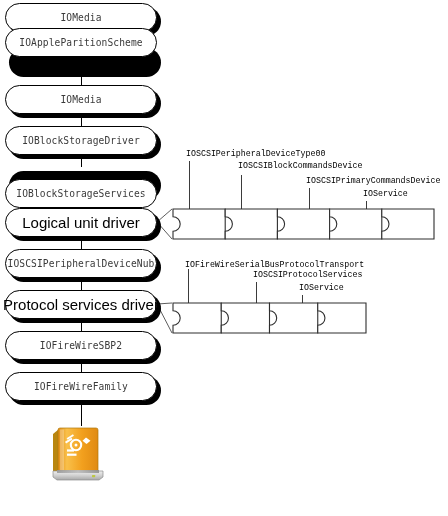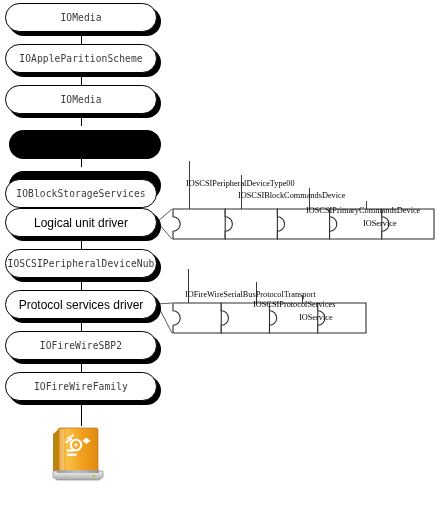--- a/index.html
+++ b/index.html
@@ -44,21 +44,21 @@
     white-space: nowrap;
   }
   .node.mono .lbl {
     font-family: "DejaVu Sans Mono", "Liberation Mono", monospace;
     font-size: 9.6px;
     color: #3a3a3a;
     letter-spacing: 0.1px;
   }
   .node.sans .lbl {
     font-family: "Liberation Sans", sans-serif;
-    font-size: 12px;
+    font-size: 15px;
     color: #000;
   }
   
   .node-shadow {
     position: absolute;
     left: 9px;
     width: 152px;
     height: 29px;
     box-sizing: border-box;
     border-radius: 15px;
@@ -77,27 +77,26 @@
 
   
   .strip {
     position: absolute;
     z-index: 4;
   }
 
   
   .plabel {
     position: absolute;
-    font-family: Liberation Serif, serif;
+    font-family: Liberation Mono, monospace;
     font-size: 8.3px;
     color: #000;
     white-space: nowrap;
     line-height: 1;
     z-index: 7;
-    margin-top: 30px;
   }
   .leader {
     position: absolute;
     width: 1px;
     background: #3b3b3b;
     z-index: 3;
   }
 
   
   #drive-icon {
@@ -132,28 +131,31 @@
     <div class="vlink" style="top: 237px; height: 12px;"></div>
     <div class="vlink" style="top: 278px; height: 12px;"></div>
     <div class="vlink" style="top: 319px; height: 12px;"></div>
     <div class="vlink" style="top: 360px; height: 12px;"></div>
     <div class="vlink" style="top: 401px; height: 25px;"></div>
     <div class="node-shadow" style="top: 7px;"></div>
     <div class="node mono" style="top: 3px;">
       <span class="lbl">IOMedia</span>
     </div>
     <div class="node-shadow" style="top: 48px;"></div>
-    <div class="node mono" style="top: 44px;">
+    <div class="node mono" style="top: 28px;">
       <span class="lbl">IOAppleParitionScheme</span>
     </div>
     <div class="node-shadow" style="top: 89px;"></div>
     <div class="node mono" style="top: 85px;">
       <span class="lbl">IOMedia</span>
     </div>
     <div class="node-shadow" style="top: 130px;"></div>
+    <div class="node mono" style="top: 126px;">
+      <span class="lbl">IOBlockStorageDriver</span>
+    </div>
     <div class="node-shadow" style="top: 171px;"></div>
     <div class="node mono" style="top: 179px;">
       <span class="lbl">IOBlockStorageServices</span>
     </div>
     <div class="node-shadow" style="top: 212px;"></div>
     <div class="node sans" style="top: 208px;">
       <span class="lbl">Logical unit driver</span>
     </div>
     <div class="node-shadow" style="top: 253px;"></div>
     <div class="node mono" style="top: 249px;">

